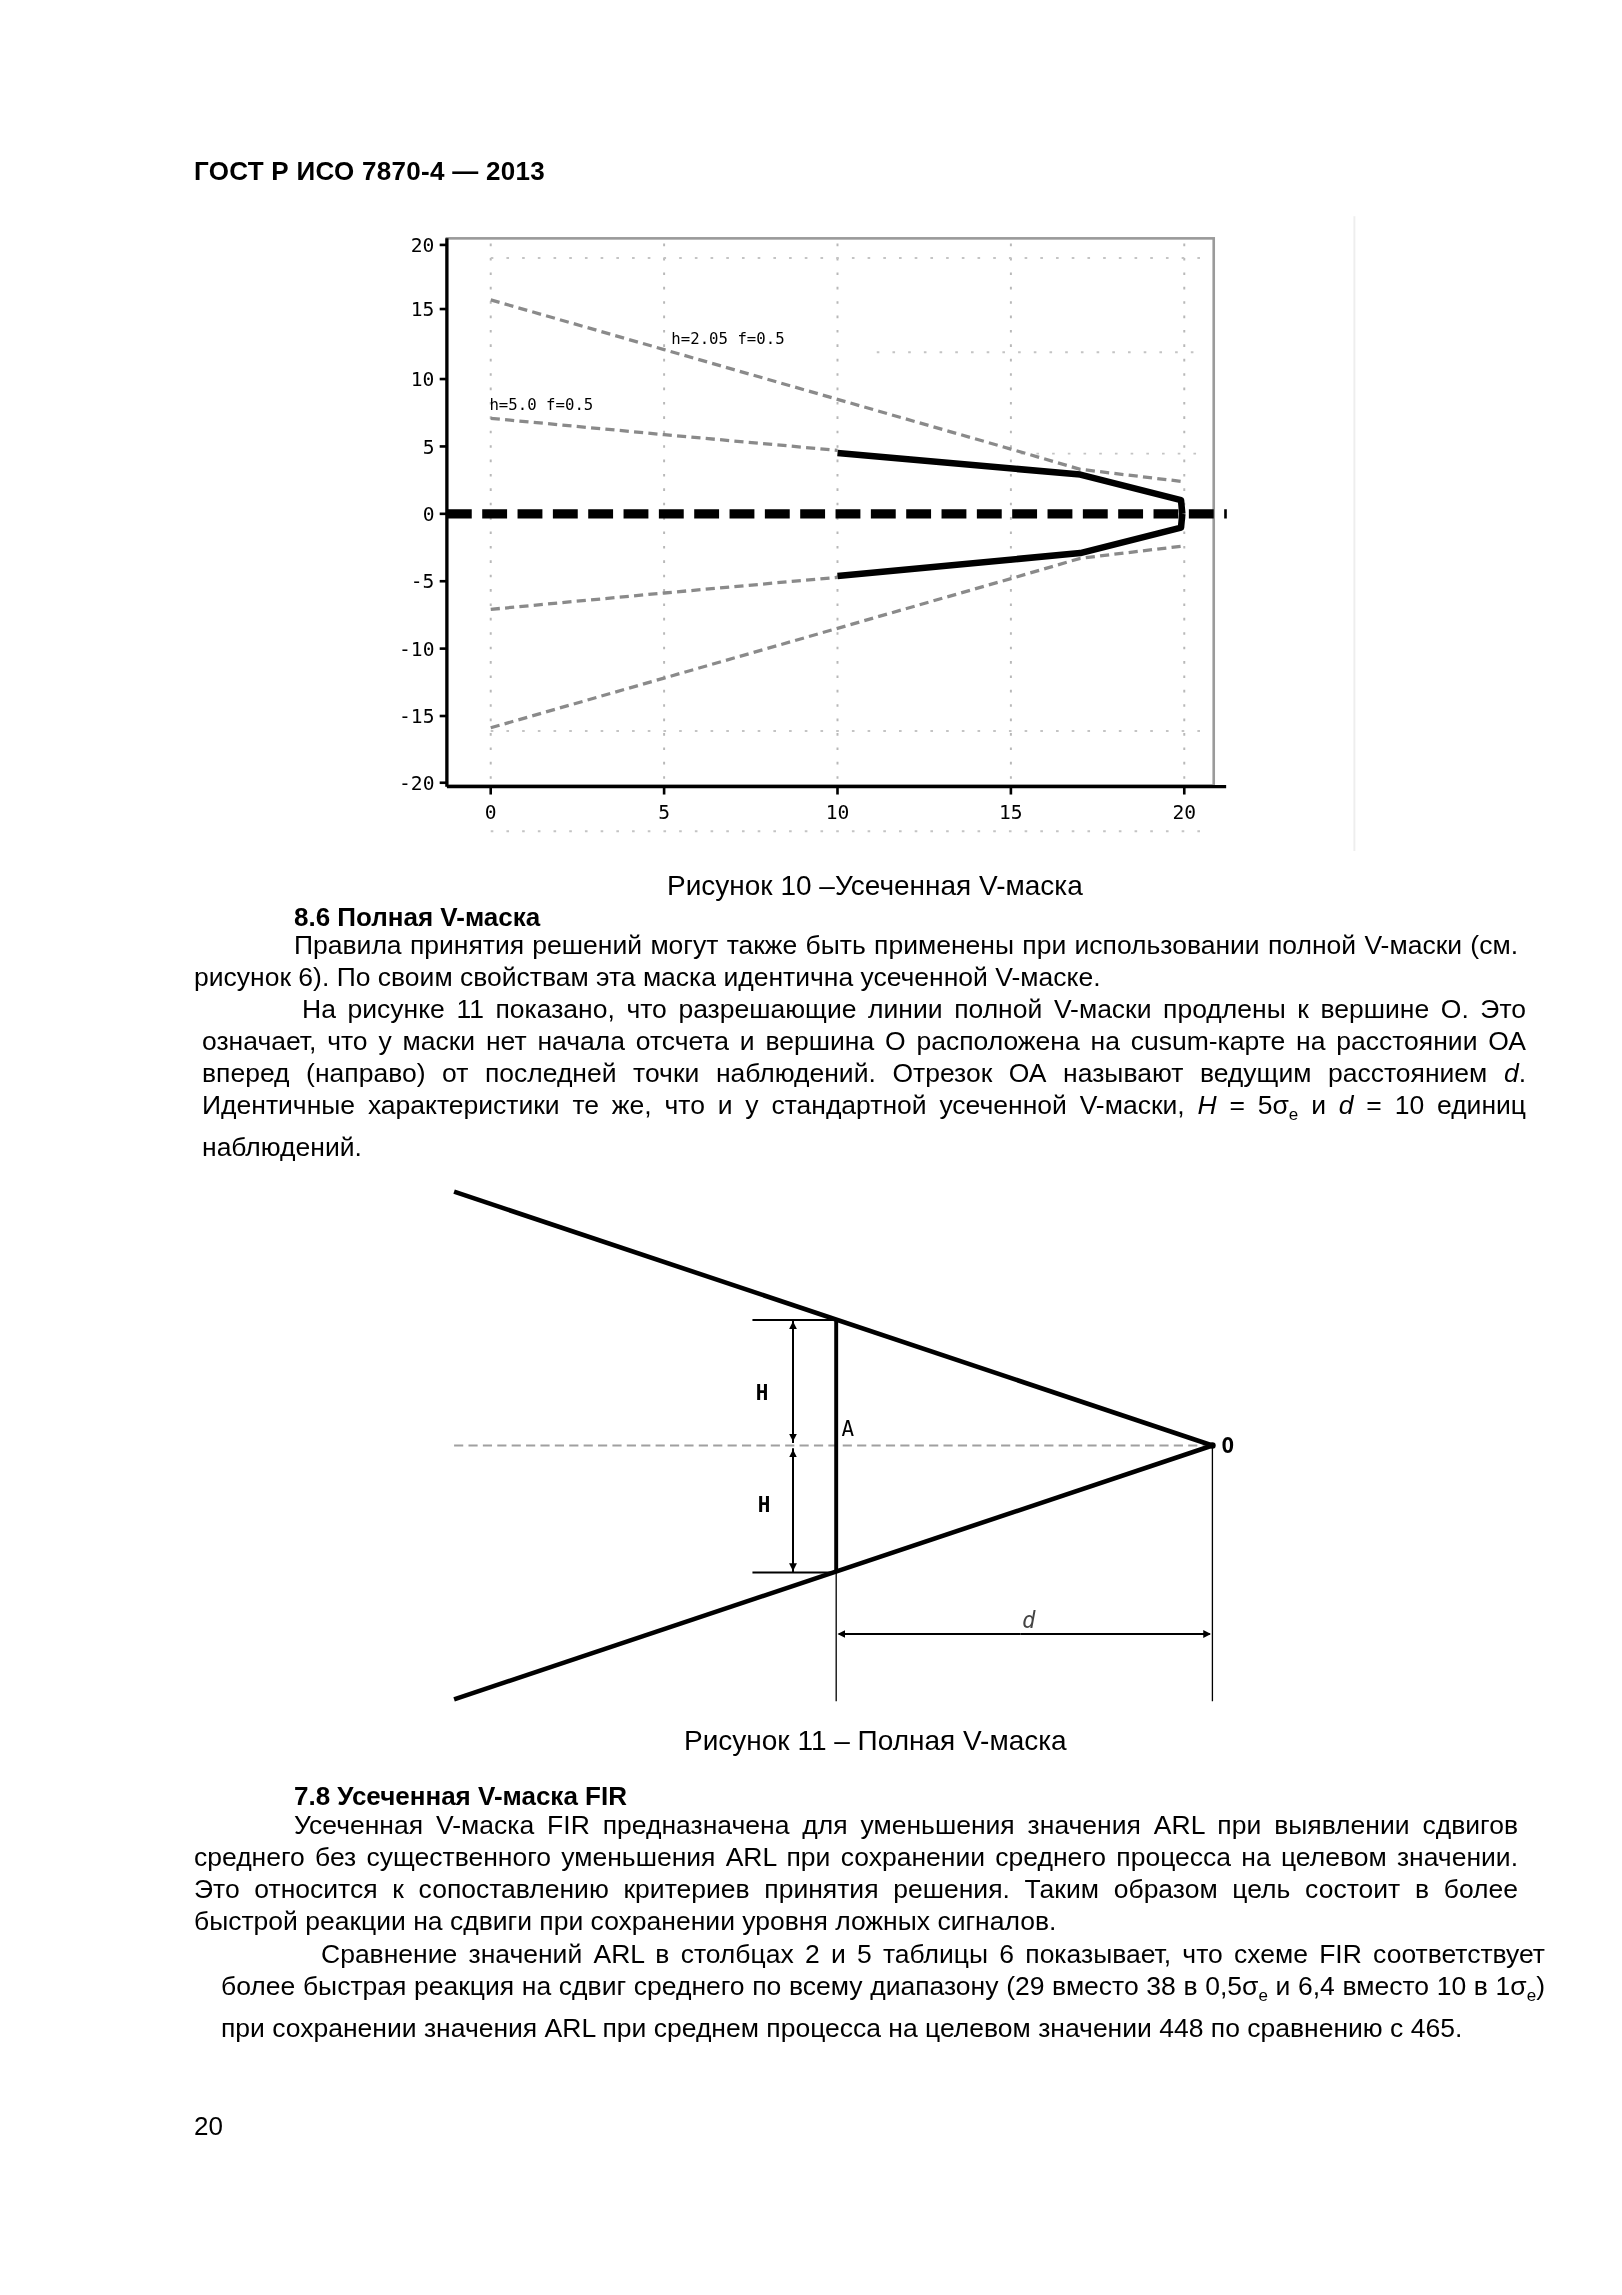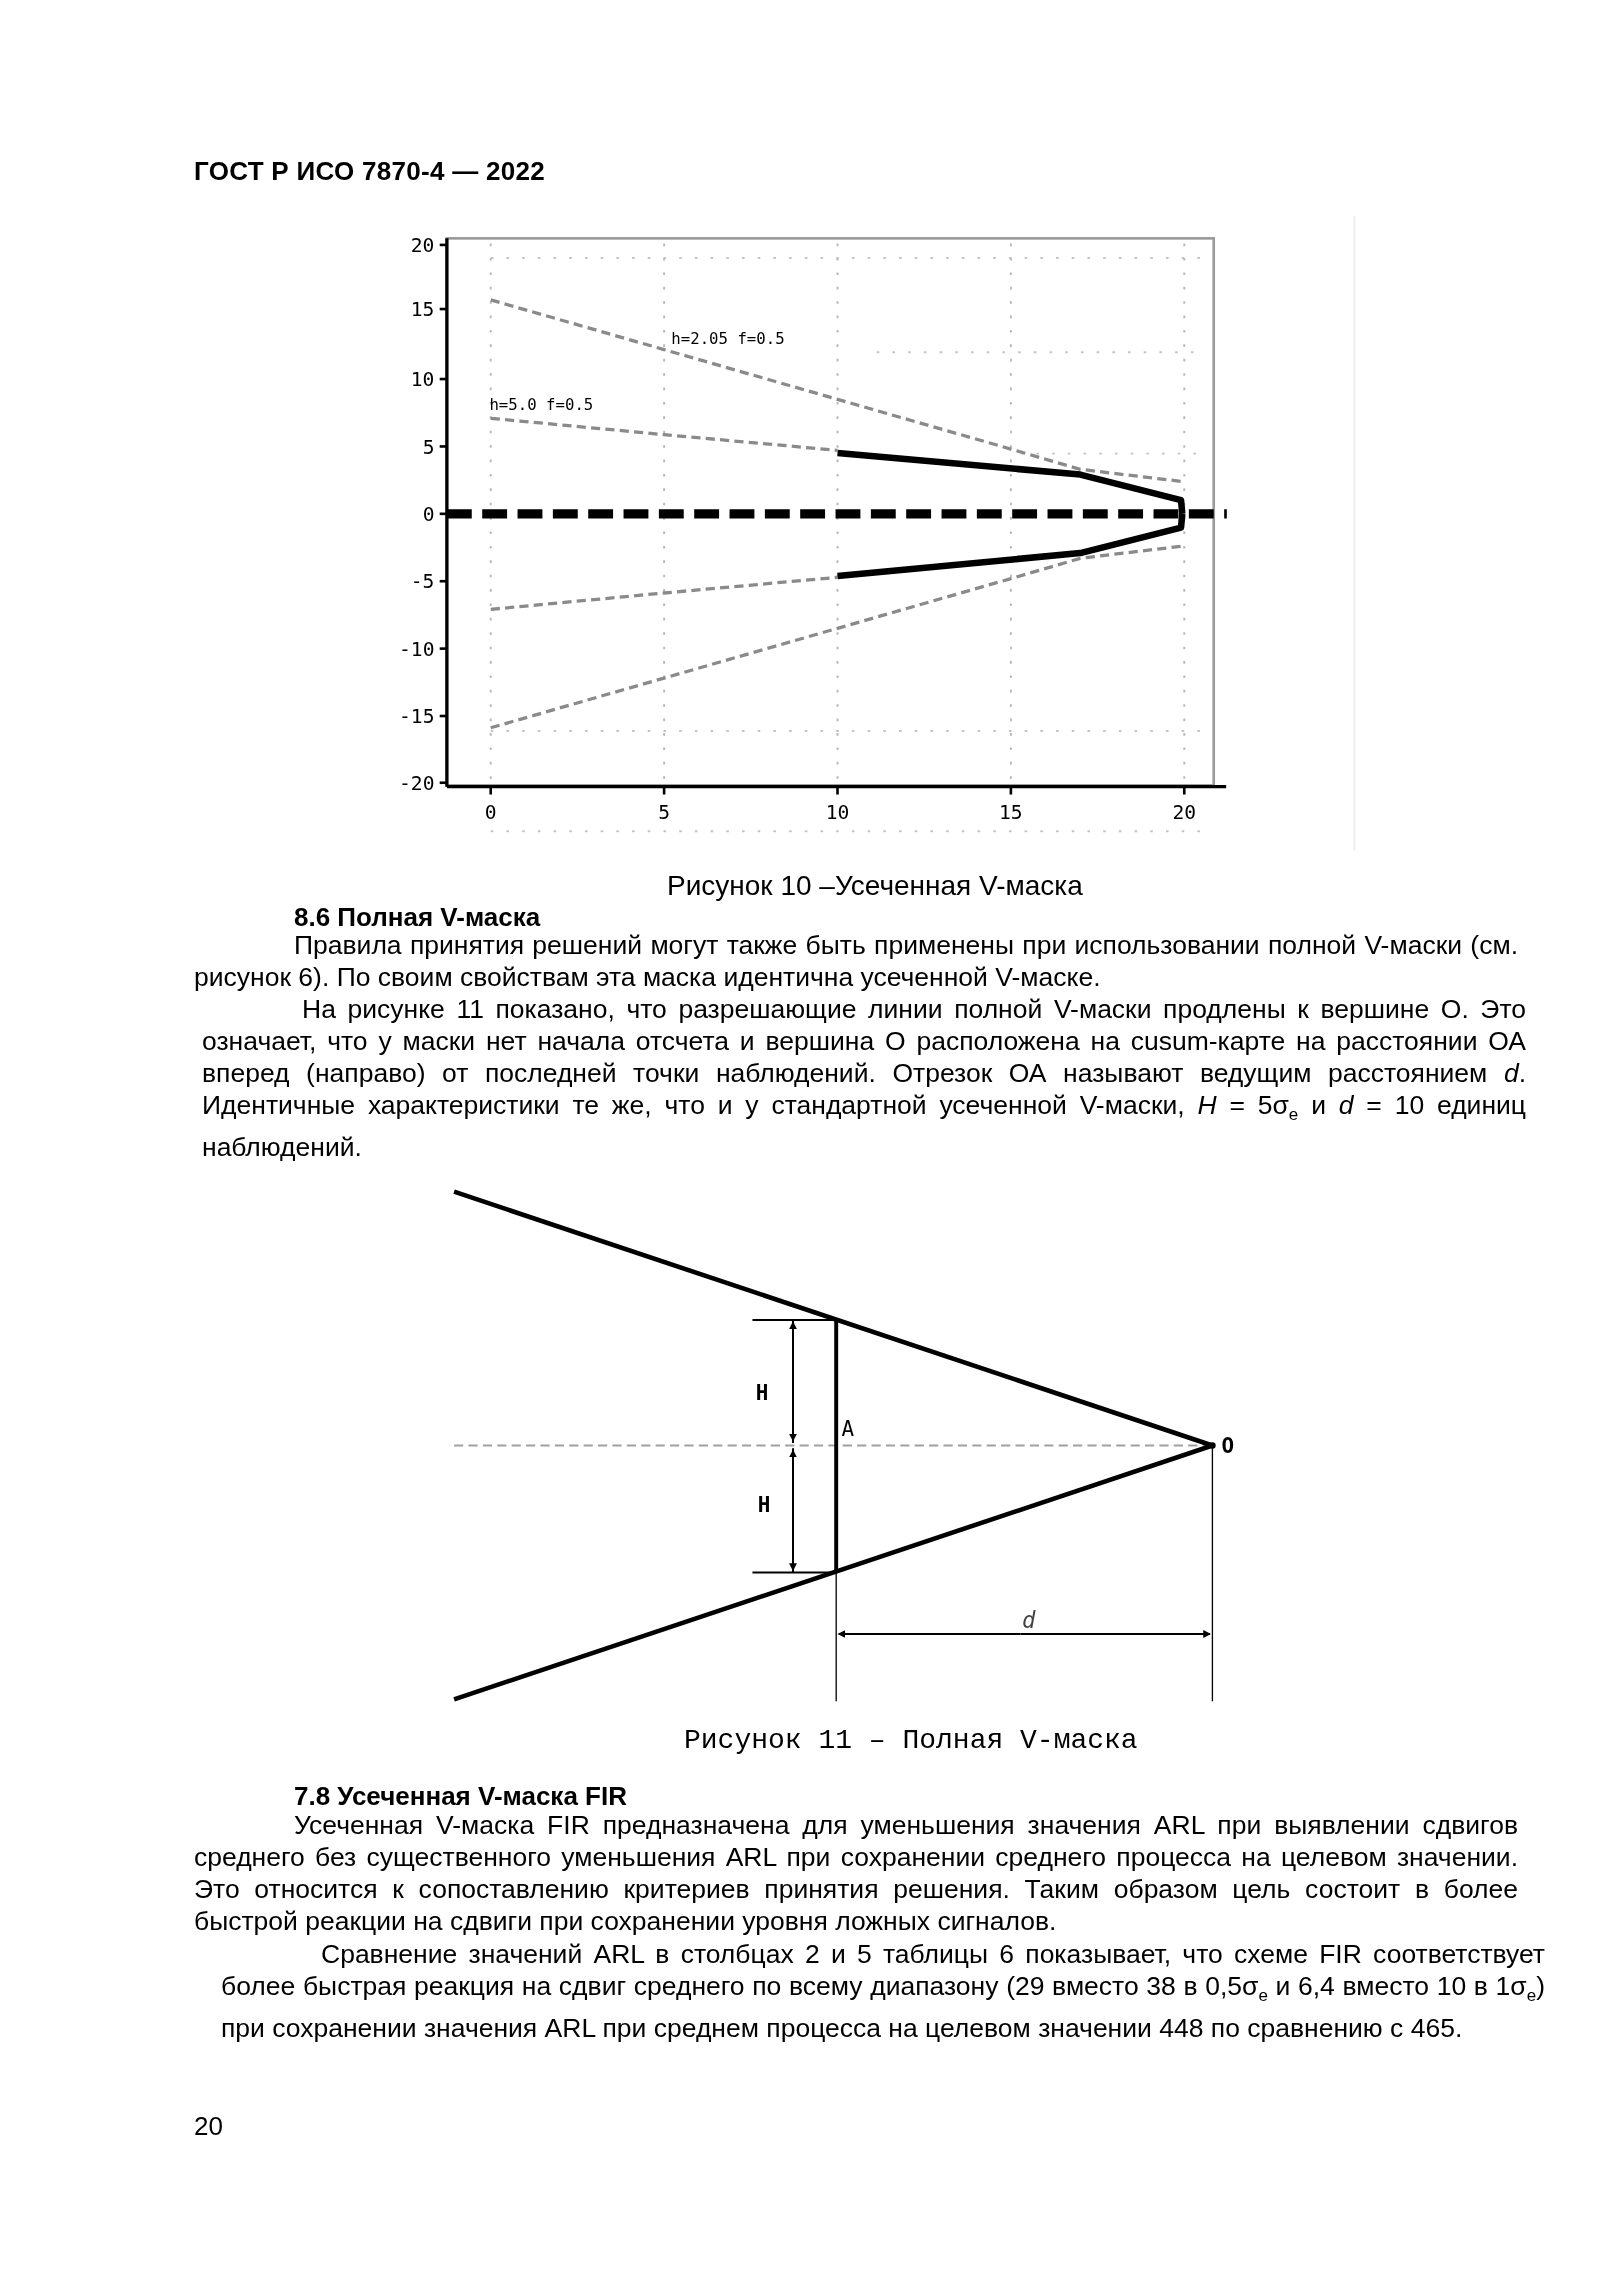--- a/index.html
+++ b/index.html
@@ -12,21 +12,21 @@
   .para { left: 194px; width: 1324px; font-size: 26.5px; line-height: 32px; text-align: justify; }
   .para .indent { display: inline-block; width: 100px; }
   .page-num { left: 194px; top: 2111px; font-size: 26px; }
   svg text { font-family: "DejaVu Sans Mono", monospace; }
   .chart-wrap { left: 0; top: 0; width: 1622px; height: 851px; }
   .fig11-wrap { left: 0; top: 0; width: 1622px; height: 1767px; }
 </style>
 </head>
 <body>
 
-<div class="abs header">ГОСТ Р ИСО 7870-4 — 2022</div>
+<div class="abs header">ГОСТ Р ИСО 7870-4 — 2013</div>
 
 <div class="abs chart-wrap">
   <svg width="1622" height="851" viewBox="0 0 2479 1300" xmlns="http://www.w3.org/2000/svg">
 
     <rect x="683" y="364" width="1172" height="836" fill="#ffffff" stroke="#9a9a9a" stroke-width="4"></rect>
 
     <line x1="2070" y1="330" x2="2070" y2="1320" stroke="#eeeeee" stroke-width="3"></line>
 
     <g stroke="#b8b8b8" stroke-width="3" stroke-dasharray="4 18">
       <line x1="750" y1="372" x2="750" y2="1196"></line>
@@ -152,21 +152,21 @@
     <circle cx="1853" cy="2209" r="5" fill="#000"></circle>
 
     <text x="1155" y="2140" font-family="'DejaVu Serif', serif" font-weight="bold" font-size="32" fill="#000">H</text>
     <text x="1158" y="2310" font-family="'DejaVu Serif', serif" font-weight="bold" font-size="32" fill="#000">H</text>
     <text x="1286" y="2194" font-family="'Liberation Sans', sans-serif" font-size="32" fill="#000">A</text>
     <text x="1867" y="2220" font-family="'DejaVu Serif', serif" font-weight="bold" font-size="32" fill="#000">O</text>
     <text x="1562" y="2488" font-family="'Liberation Serif', serif" font-style="italic" font-size="34" fill="#444">d</text>
   </svg>
 </div>
 
-<div class="abs caption" style="left:684px; top:1725px;font-family:Liberation Mono, monospace;">Рисунок 11 – Полная V-маска</div>
+<div class="abs caption" style="left:684px; top:1725px;">Рисунок 11 – Полная V-маска</div>
 
 <div class="abs section-title" style="top:1781px;">7.8 Усеченная V-маска FIR</div>
 <div class="abs para" style="top:1809px;">
   <span class="indent"></span><span>Усеченная V-маска FIR предназначена для уменьшения значения ARL при выявлении сдвигов среднего без существенного уменьшения ARL при сохранении среднего процесса на целевом значении. Это относится к сопоставлению критериев принятия решения. Таким образом цель состоит в более быстрой реакции на сдвиги при сохранении уровня ложных сигналов.</span>
 </div>
 <div class="abs para" style="top:1938px;margin-left:27px;">
   <span class="indent"></span><span>Сравнение значений ARL в столбцах 2 и 5 таблицы 6 показывает, что схеме FIR соответствует более быстрая реакция на сдвиг среднего по всему диапазону (29 вместо 38 в 0,5σ</span><sub style="font-size:17px;">e</sub><span> и 6,4 вместо 10 в 1σ</span><sub style="font-size:17px;">e</sub><span>) при сохранении значения ARL при среднем процесса на целевом значении 448 по сравнению с 465.</span>
 </div>
 
 <div class="abs page-num">20</div>

